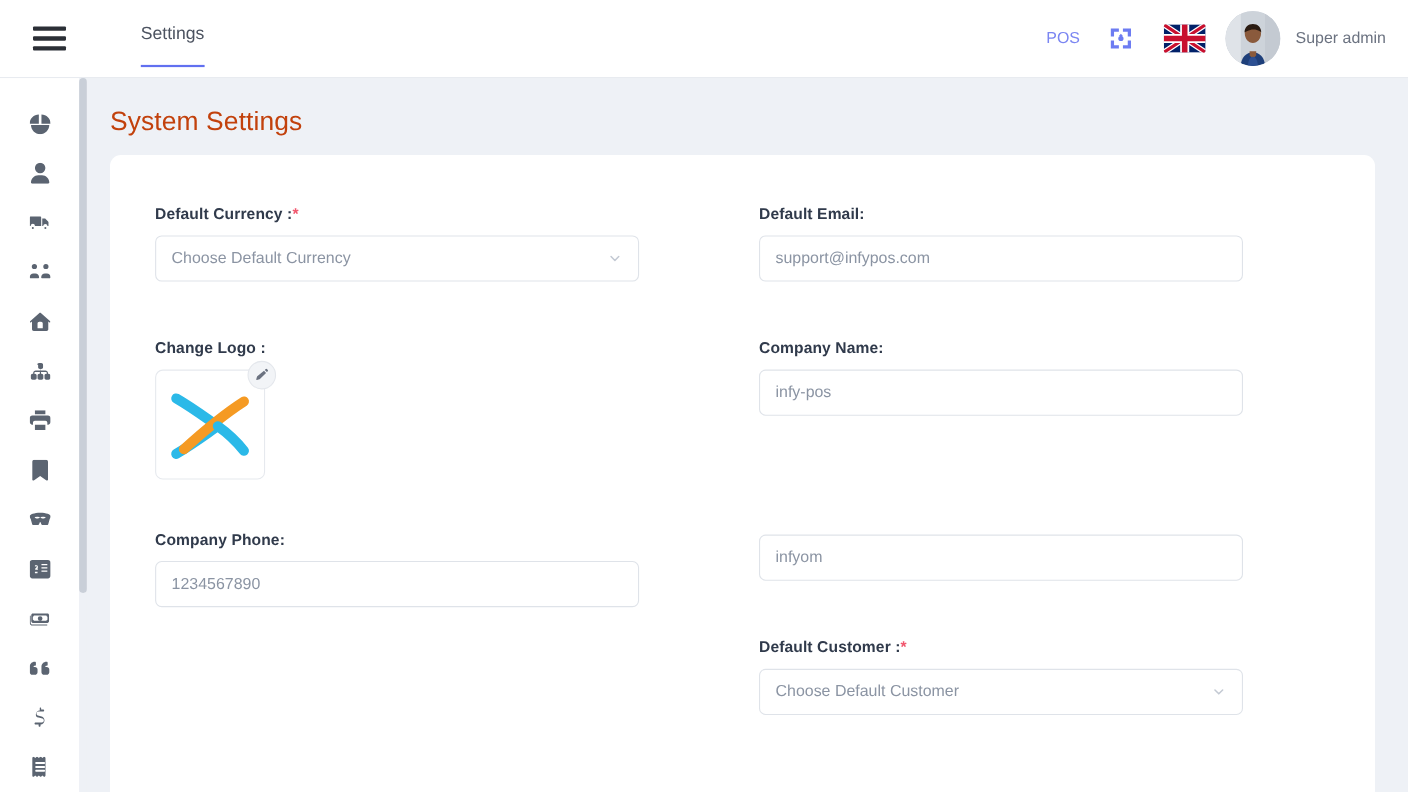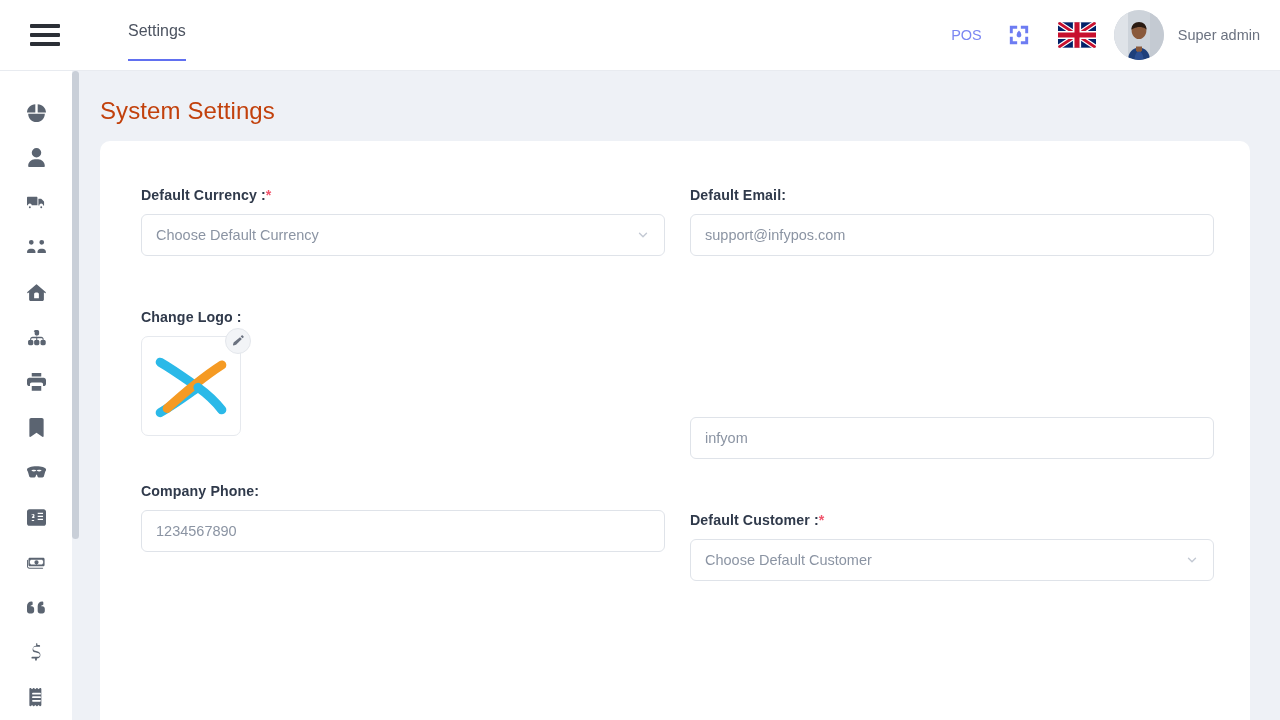--- a/index.html
+++ b/index.html
@@ -88,21 +88,21 @@
   .col { display: flex; flex-direction: column; }
   .col-right { padding-left: 0px; }
 
   .field { margin-bottom: 0; }
   .flabel {
     font-size: 14.2px; color: #303a4b; font-weight: bold; display: block;
     margin-bottom: 11px; letter-spacing: .1px;
   }
   .req { color: #f1556c; font-weight: bold; }
   .control {
-    width: 524px; height: 42px; border: 1px solid #dfe3e9; border-radius: 6px;
+    width: 440px; height: 42px; border: 1px solid #dfe3e9; border-radius: 6px;
     background: #fff; font-size: 14.5px; color: #8b94a3;
     padding: 0 14px; display: flex; align-items: center; cursor: text;
     font-family: "Liberation Sans", sans-serif;
   }
   .control.select { cursor: pointer; justify-content: space-between; }
   .chev { width: 14px; height: 14px; flex: 0 0 auto; }
   .chev svg { display:block; width:14px; height:14px; }
 
   .gap-a { height: 53px; }
   .gap-b { height: 47px; }
@@ -372,20 +372,26 @@
 
           <div class="field">
             <span class="flabel">Default Email:</span>
             <div class="control">
               <span>support@infypos.com</span>
             </div>
           </div>
 
           <div class="gap-a"></div>
 
+          <div class="field">
+            <span class="flabel">Company Name:</span>
+            <div class="control">
+              <span>infy-pos</span>
+            </div>
+          </div>
 
           <div style="height:108px"></div>
 
           <div class="field">
             <div class="control">
               <span>infyom</span>
             </div>
           </div>
 
           <div class="gap-a"></div>

